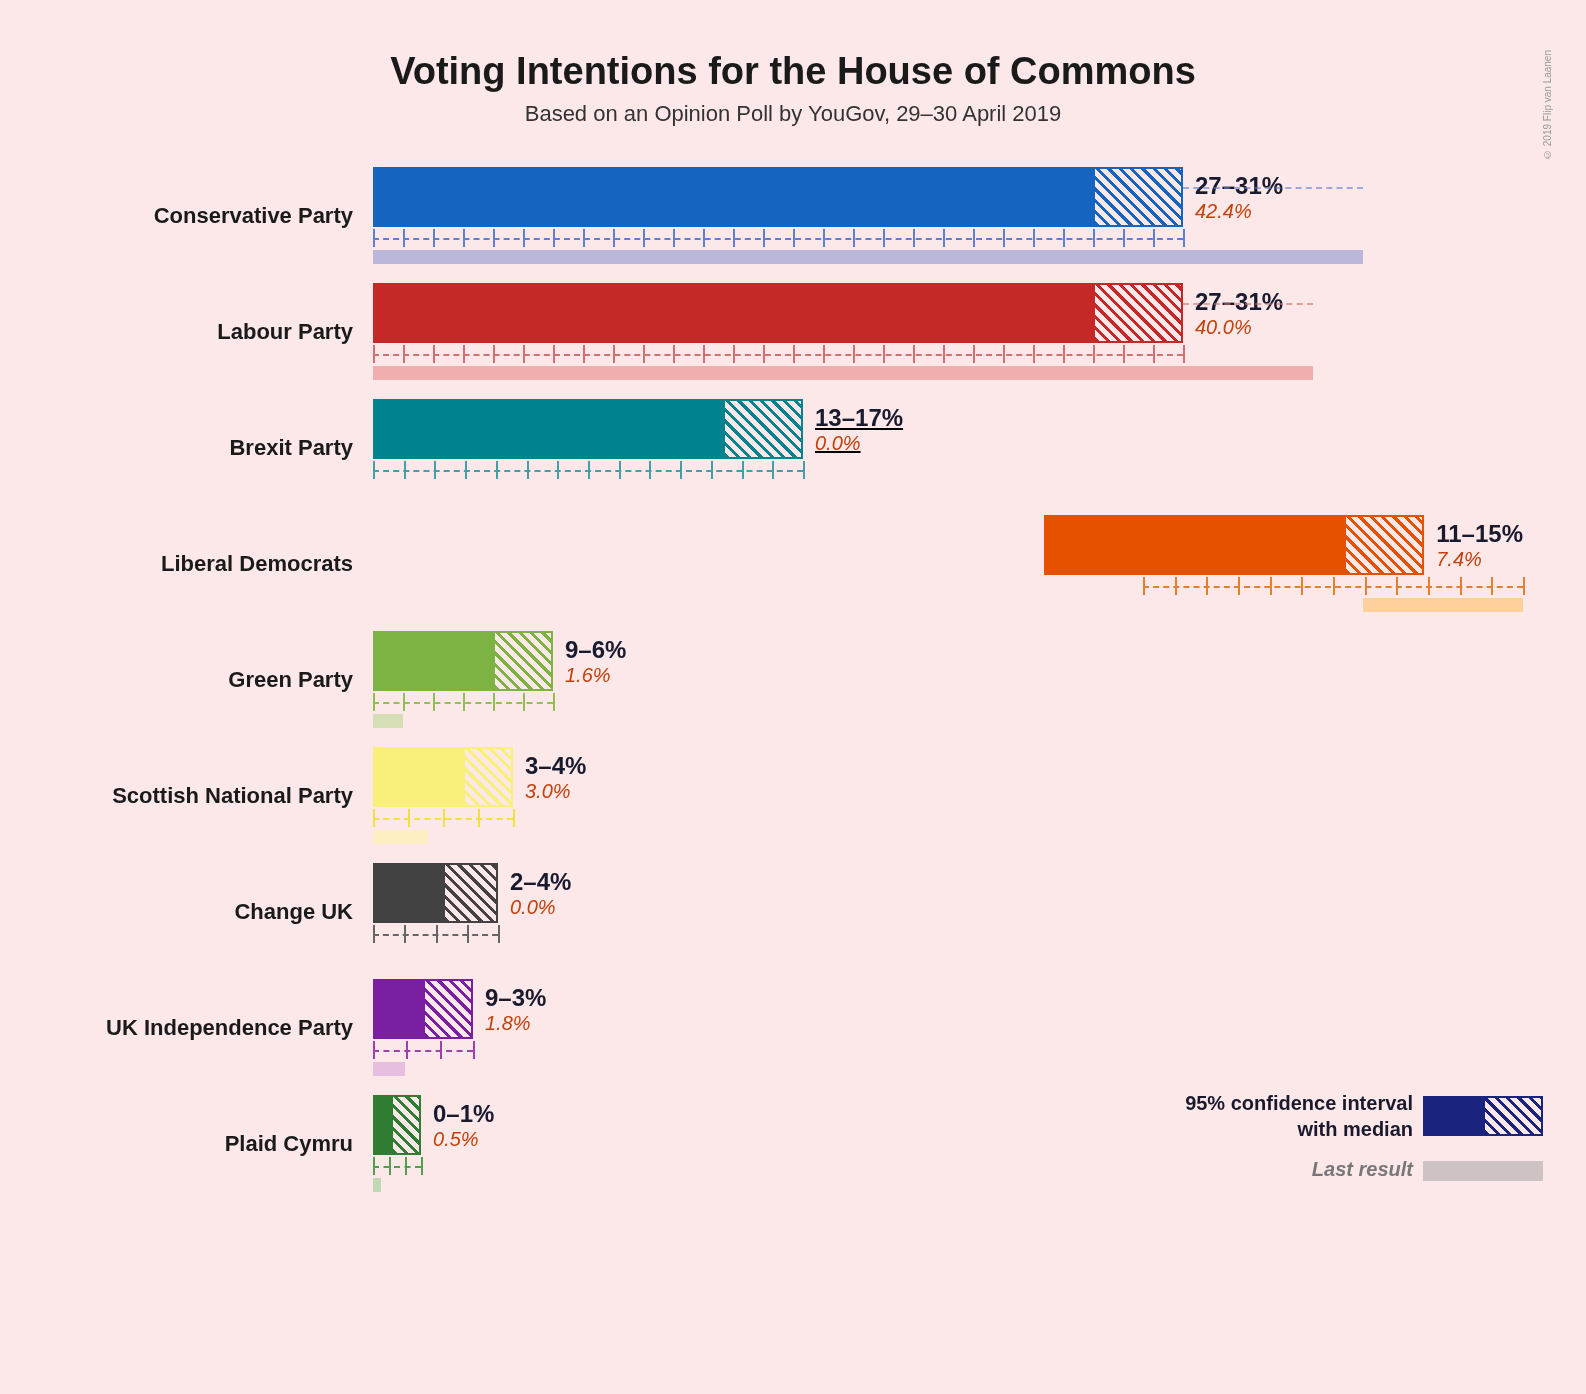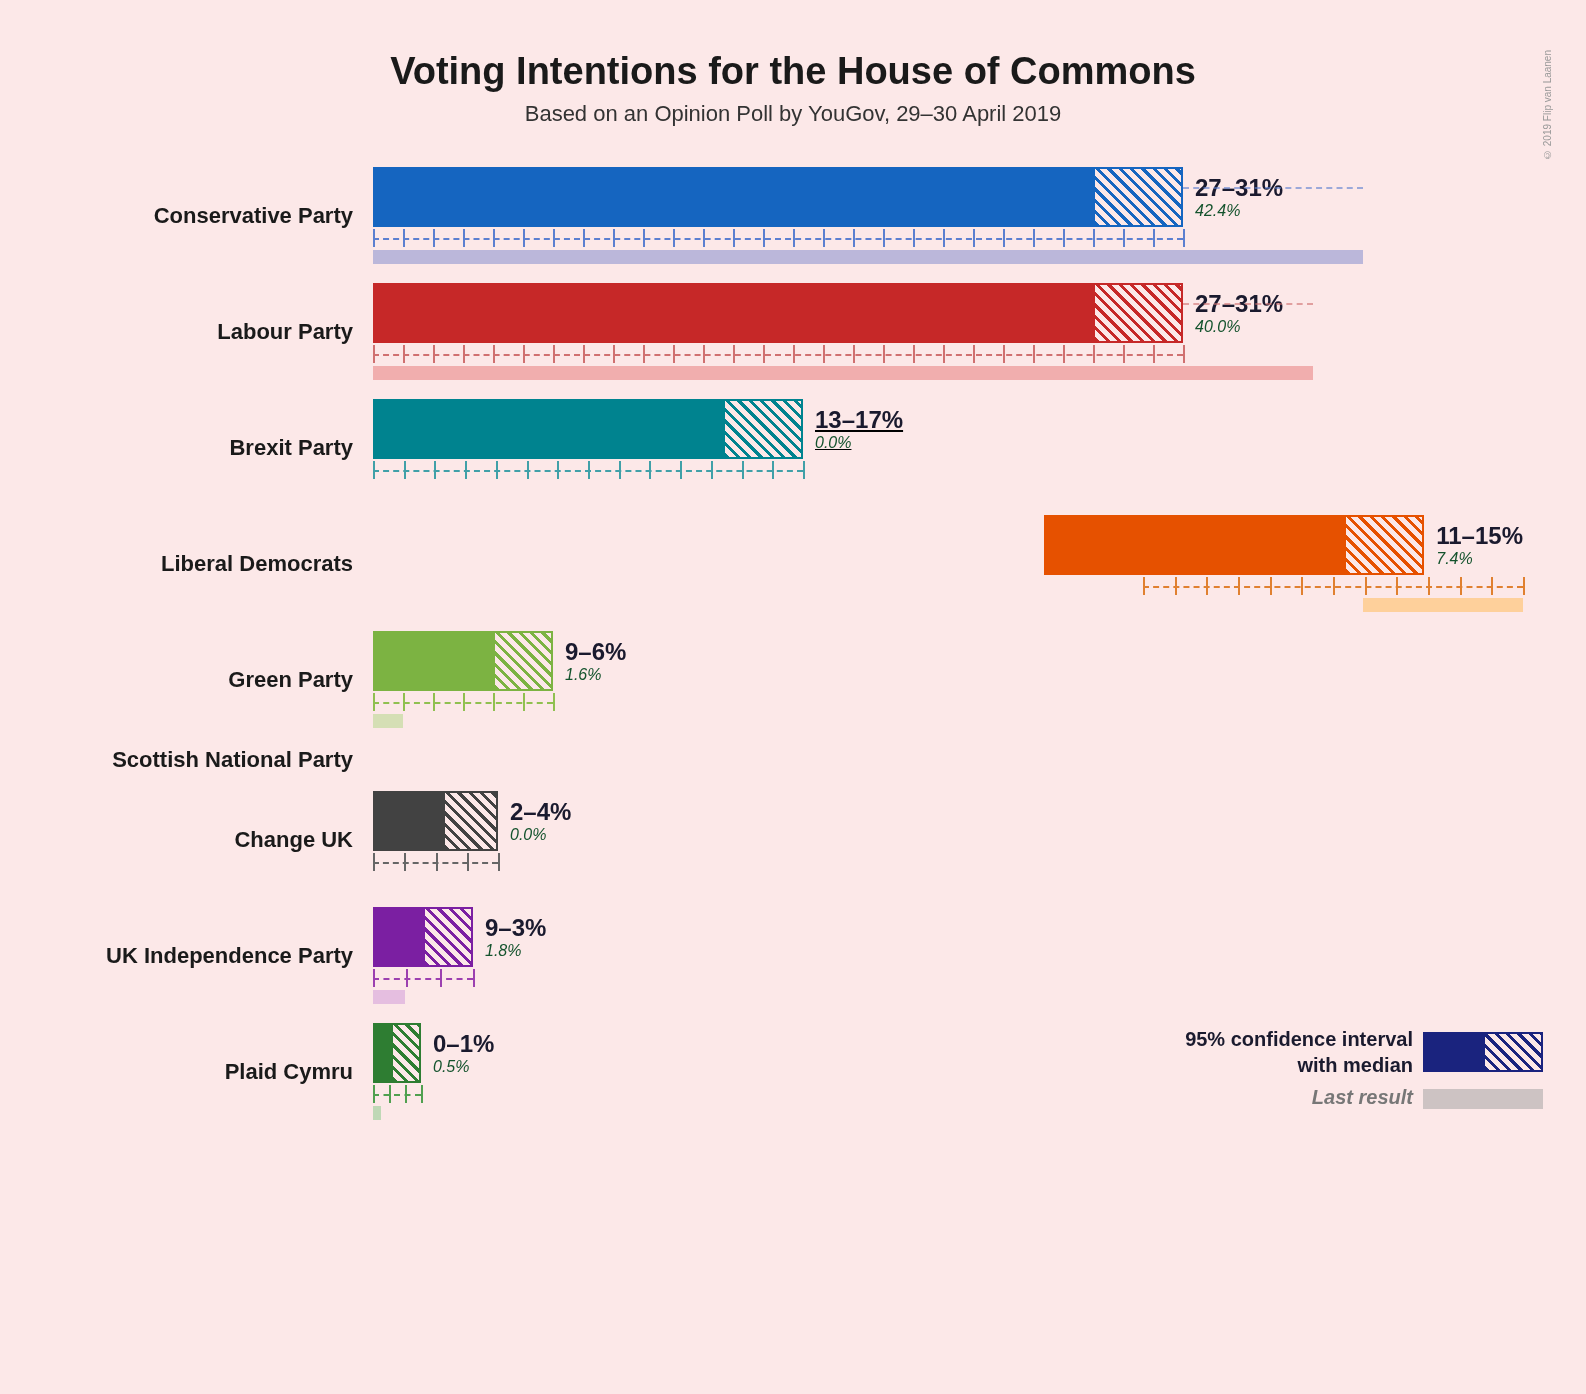--- a/index.html
+++ b/index.html
@@ -88,40 +88,40 @@
       margin-left: 12px;
       display: flex;
       flex-direction: column;
     }
     .bar-range {
       font-size: 24px;
       font-weight: bold;
       color: #1a1a2e;
     }
     .bar-last {
-      font-size: 16px;
-      color: #14532d;
+      font-size: 20px;
+      color: #c2410c;
       font-style: italic;
     }
     
     .last-result-ext {
       height: 14px;
       margin-top: 4px;
       display: flex;
       align-items: center;
     }
     
     .legend {
       position: absolute;
       right: 20px;
       bottom: 60px;
       display: flex;
       flex-direction: column;
       align-items: flex-end;
-      gap: 8px;
+      gap: 16px;
     }
     .legend-confidence {
       display: flex;
       align-items: center;
       gap: 10px;
     }
     .legend-text {
       font-size: 20px;
       font-weight: bold;
       color: #1a1a2e;
@@ -369,20 +369,43 @@
               <div style="position: absolute; left: 180px; top: 0px; width: 2px; height: 18px; background: rgb(144, 192, 80);"></div>
             </div>
           </div>
           <div class="last-result-ext" style="height: 16px; display: flex; align-items: center; margin-top: 2px;">
             <div style="width: 30px; height: 14px; background: rgb(174, 213, 129); opacity: 0.5; display: inline-block;"></div>
           </div>
         </div>
       </div>
       <div class="bar-row">
         <div class="party-label">Scottish National Party</div>
+        <div class="bar-area" style="position: relative;">
+          <div class="bar-main-row">
+            <div class="bar-solid" style="width: 90px; background: rgb(249, 240, 122); height: 60px;"></div>
+            <div class="bar-hatched" style="width: 50px; height: 60px; background: repeating-linear-gradient(45deg, rgb(249, 240, 122), rgb(249, 240, 122) 3px, transparent 3px, transparent 8px); border: 2px solid rgb(249, 240, 122);"></div>
+            <div class="bar-label">
+              <span class="bar-range">3–4%</span>
+              <span class="bar-last">3.0%</span>
+            </div>
+          </div>
+          <div style="height: 18px; display: flex; align-items: center; margin-top: 2px;">
+            <div style="width: 140px; height: 18px; display: flex; align-items: center; position: relative;">
+              <div style="position: absolute; top: 50%; left: 0px; width: 100%; border-top: 2px dashed rgb(240, 224, 64);"></div>
+              <div style="position: absolute; left: 0px; top: 0px; width: 2px; height: 18px; background: rgb(240, 224, 64);"></div>
+              <div style="position: absolute; left: 35px; top: 0px; width: 2px; height: 18px; background: rgb(240, 224, 64);"></div>
+              <div style="position: absolute; left: 70px; top: 0px; width: 2px; height: 18px; background: rgb(240, 224, 64);"></div>
+              <div style="position: absolute; left: 105px; top: 0px; width: 2px; height: 18px; background: rgb(240, 224, 64);"></div>
+              <div style="position: absolute; left: 140px; top: 0px; width: 2px; height: 18px; background: rgb(240, 224, 64);"></div>
+            </div>
+          </div>
+          <div class="last-result-ext" style="height: 16px; display: flex; align-items: center; margin-top: 2px;">
+            <div style="width: 55px; height: 14px; background: rgb(255, 245, 157); opacity: 0.5; display: inline-block;"></div>
+          </div>
+        </div>
       </div>
       <div class="bar-row">
         <div class="party-label">Change UK</div>
         <div class="bar-area" style="position: relative;">
           <div class="bar-main-row">
             <div class="bar-solid" style="width: 70px; background: rgb(66, 66, 66); height: 60px;"></div>
             <div class="bar-hatched" style="width: 55px; height: 60px; background: repeating-linear-gradient(45deg, rgb(66, 66, 66), rgb(66, 66, 66) 3px, transparent 3px, transparent 8px); border: 2px solid rgb(66, 66, 66);"></div>
             <div class="bar-label">
               <span class="bar-range">2–4%</span>
               <span class="bar-last">0.0%</span>

